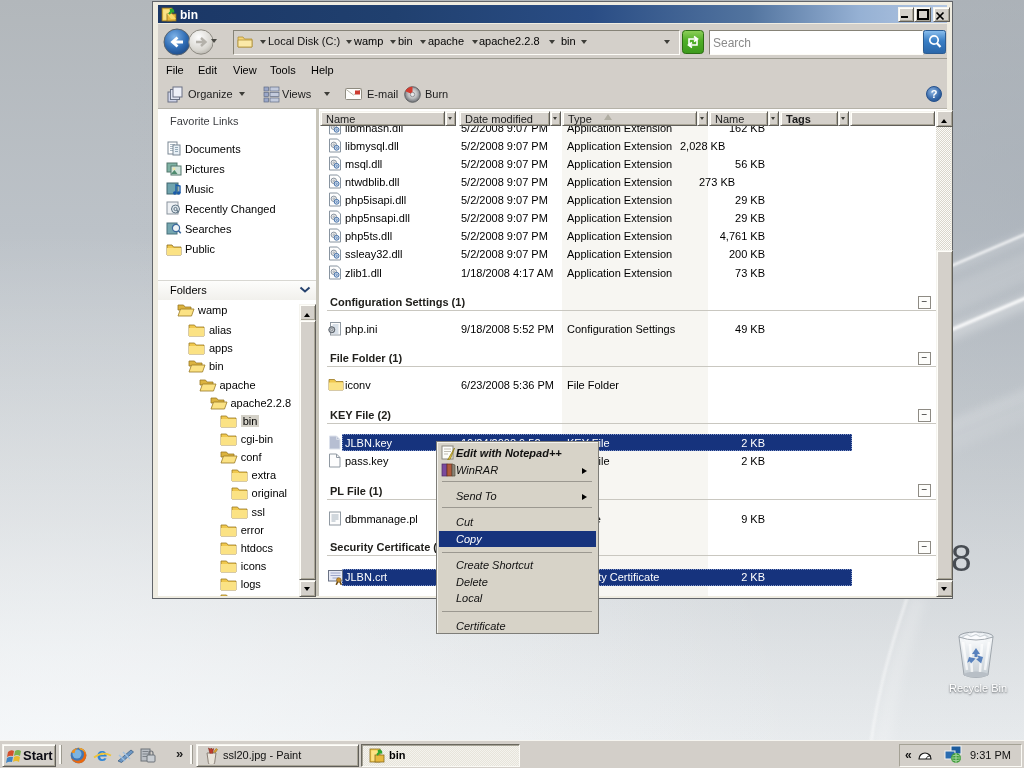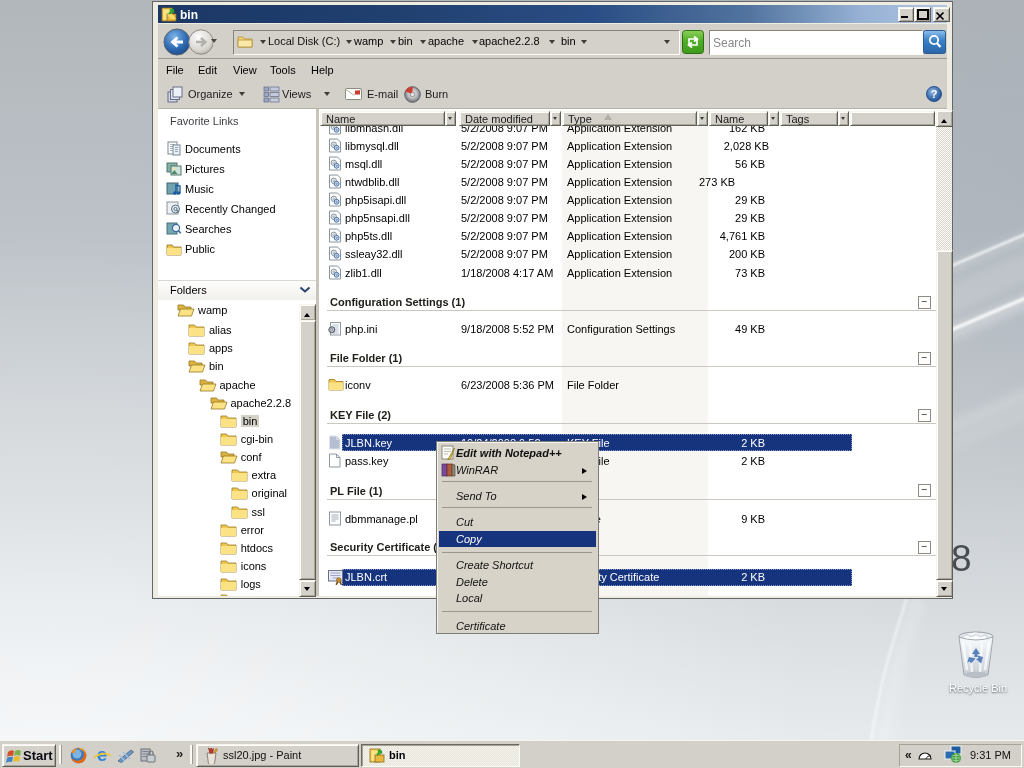--- a/index.html
+++ b/index.html
@@ -384,21 +384,21 @@
         <div class="abs" style="left: 9px; top: 29.07px; width: 16px; height: 15px;"><svg width="14" height="15">
             <path d="M1.5 1 h8 l3 3 V14 h-11 z" fill="#fdfdfd" stroke="#8894a0"></path>
             <circle cx="5.8" cy="6.8" r="2.7" fill="#f0f0ee" stroke="#8a94a0"></circle>
             <circle cx="5.8" cy="6.8" r="0.9" fill="none" stroke="#8a94a0" stroke-width="0.7"></circle>
             <circle cx="8.6" cy="9.8" r="2.4" fill="#e6ecf6" stroke="#3f6ea8"></circle>
             <circle cx="8.6" cy="9.8" r="0.8" fill="none" stroke="#3f6ea8" stroke-width="0.7"></circle>
           </svg></div>
         <div class="abs t11" style="left: 26px; top: 31.07px; color: rgb(0, 0, 0);">libmysql.dll</div>
         <div class="abs t11" style="left: 142px; top: 31.07px; color: rgb(0, 0, 0);">5/2/2008 9:07 PM</div>
         <div class="abs t11" style="left: 248px; top: 31.07px; color: rgb(0, 0, 0);">Application Extension</div>
-        <div class="abs t11" style="left: 384px; top: 31.07px; width: 66px; text-align: right; color: rgb(0, 0, 0);">2,028 KB</div>
+        <div class="abs t11" style="left: 361px; top: 31.07px; width: 66px; color: rgb(0, 0, 0);">2,028 KB</div>
         <div class="abs" style="left: 9px; top: 47.14px; width: 16px; height: 15px;"><svg width="14" height="15">
             <path d="M1.5 1 h8 l3 3 V14 h-11 z" fill="#fdfdfd" stroke="#8894a0"></path>
             <circle cx="5.8" cy="6.8" r="2.7" fill="#f0f0ee" stroke="#8a94a0"></circle>
             <circle cx="5.8" cy="6.8" r="0.9" fill="none" stroke="#8a94a0" stroke-width="0.7"></circle>
             <circle cx="8.6" cy="9.8" r="2.4" fill="#e6ecf6" stroke="#3f6ea8"></circle>
             <circle cx="8.6" cy="9.8" r="0.8" fill="none" stroke="#3f6ea8" stroke-width="0.7"></circle>
           </svg></div>
         <div class="abs t11" style="left: 26px; top: 49.14px; color: rgb(0, 0, 0);">msql.dll</div>
         <div class="abs t11" style="left: 142px; top: 49.14px; color: rgb(0, 0, 0);">5/2/2008 9:07 PM</div>
         <div class="abs t11" style="left: 248px; top: 49.14px; color: rgb(0, 0, 0);">Application Extension</div>
@@ -551,21 +551,21 @@
       <div class="abs" style="left: 400px; top: 115px; width: 0px; height: 0px; border-width: 3.5px 2.5px 2.5px; border-style: solid; border-color: rgb(61, 61, 56) transparent transparent; border-image: initial;"></div>
       <div class="abs r3" style="left: 409px; top: 109px; width: 133px; height: 13px;"></div>
       <div class="abs t11" style="left: 415px; top: 111px; color: rgb(26, 26, 26); text-align: right;">Type</div>
       <div class="abs r3" style="left: 544px; top: 109px; width: 9px; height: 13px;"></div>
       <div class="abs" style="left: 547px; top: 115px; width: 0px; height: 0px; border-width: 3.5px 2.5px 2.5px; border-style: solid; border-color: rgb(61, 61, 56) transparent transparent; border-image: initial;"></div>
       <div class="abs r3" style="left: 556px; top: 109px; width: 57px; height: 13px;"></div>
       <div class="abs t11" style="left: 562px; top: 111px; color: rgb(26, 26, 26);">Name</div>
       <div class="abs r3" style="left: 615px; top: 109px; width: 9px; height: 13px;"></div>
       <div class="abs" style="left: 618px; top: 115px; width: 0px; height: 0px; border-width: 3.5px 2.5px 2.5px; border-style: solid; border-color: rgb(61, 61, 56) transparent transparent; border-image: initial;"></div>
       <div class="abs r3" style="left: 627px; top: 109px; width: 56px; height: 13px;"></div>
-      <div class="abs t11" style="left: 633px; top: 111px; color: rgb(26, 26, 26);">Tags</div>
+      <div class="abs t11" style="left: 633px; top: 111px; color: rgb(26, 26, 26); font-weight: bold;">Tags</div>
       <div class="abs r3" style="left: 685px; top: 109px; width: 9px; height: 13px;"></div>
       <div class="abs" style="left: 688px; top: 115px; width: 0px; height: 0px; border-width: 3.5px 2.5px 2.5px; border-style: solid; border-color: rgb(61, 61, 56) transparent transparent; border-image: initial;"></div>
       <div class="abs r3" style="left: 697px; top: 109px; width: 83px; height: 13px;"></div>
       <div class="abs" style="left: 451px; top: 112px; width: 0px; height: 0px; border-left: 4.5px solid transparent; border-right: 4.5px solid transparent; border-bottom: 6px solid rgb(176, 173, 162);"></div>
     </div>
 
   <div class="abs" style="left:783px;top:123px;width:15px;height:471px;background:repeating-conic-gradient(#fcfbf8 0% 25%, #d9d6cc 0% 50%) 0 0/2px 2px;"></div>
   <div class="abs r3" style="left:783px;top:108px;width:15px;height:15px;">
       <div class="abs" style="left:4px;top:5px;width:0;height:0;border:3.5px solid transparent;border-bottom:4.5px solid #000;"></div>
     </div>

